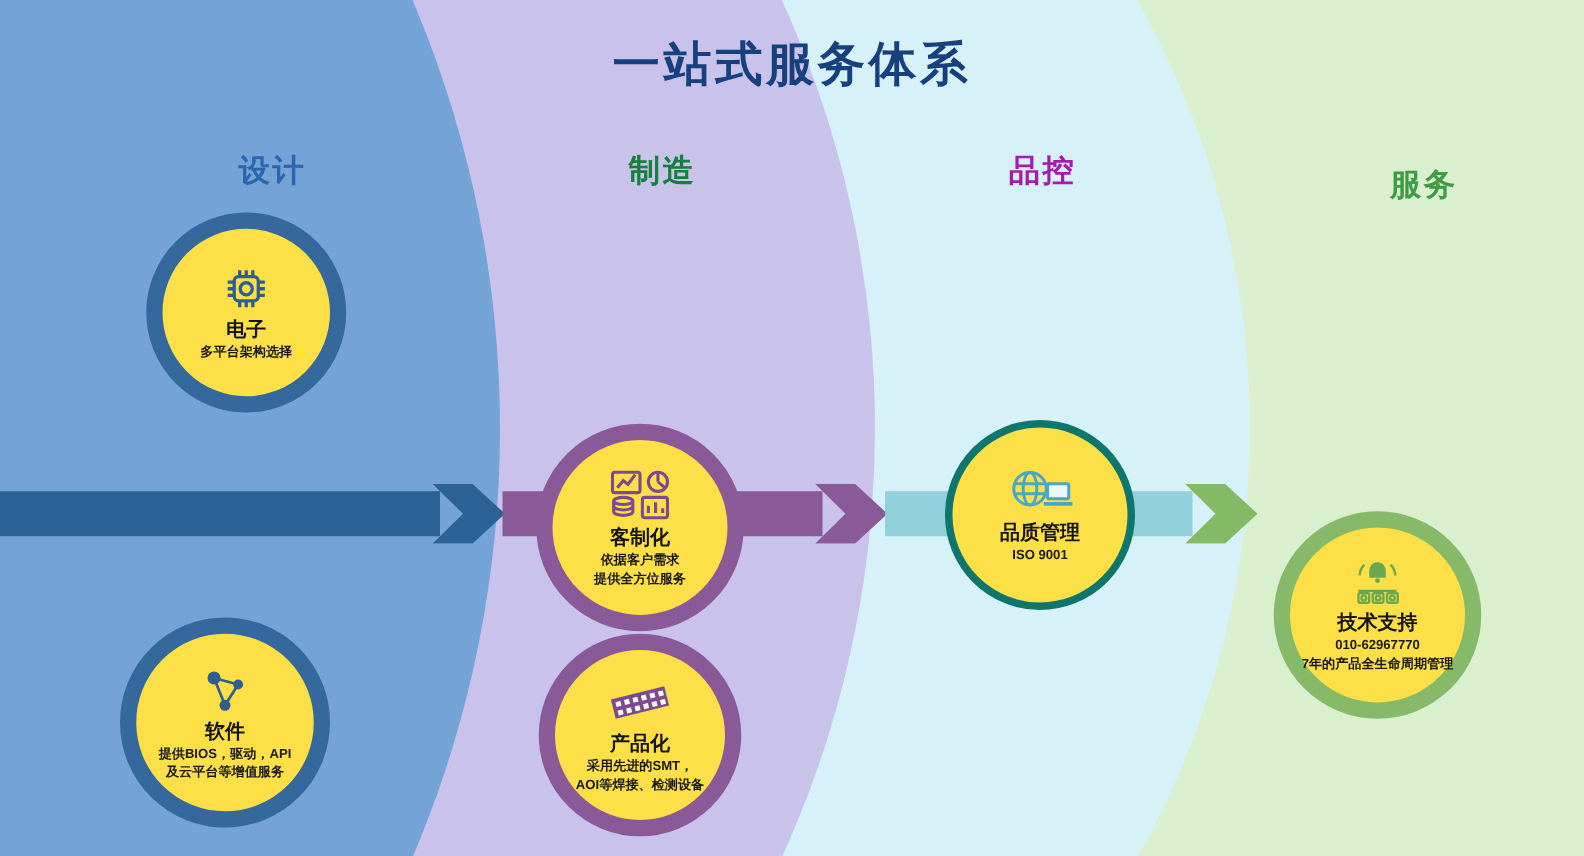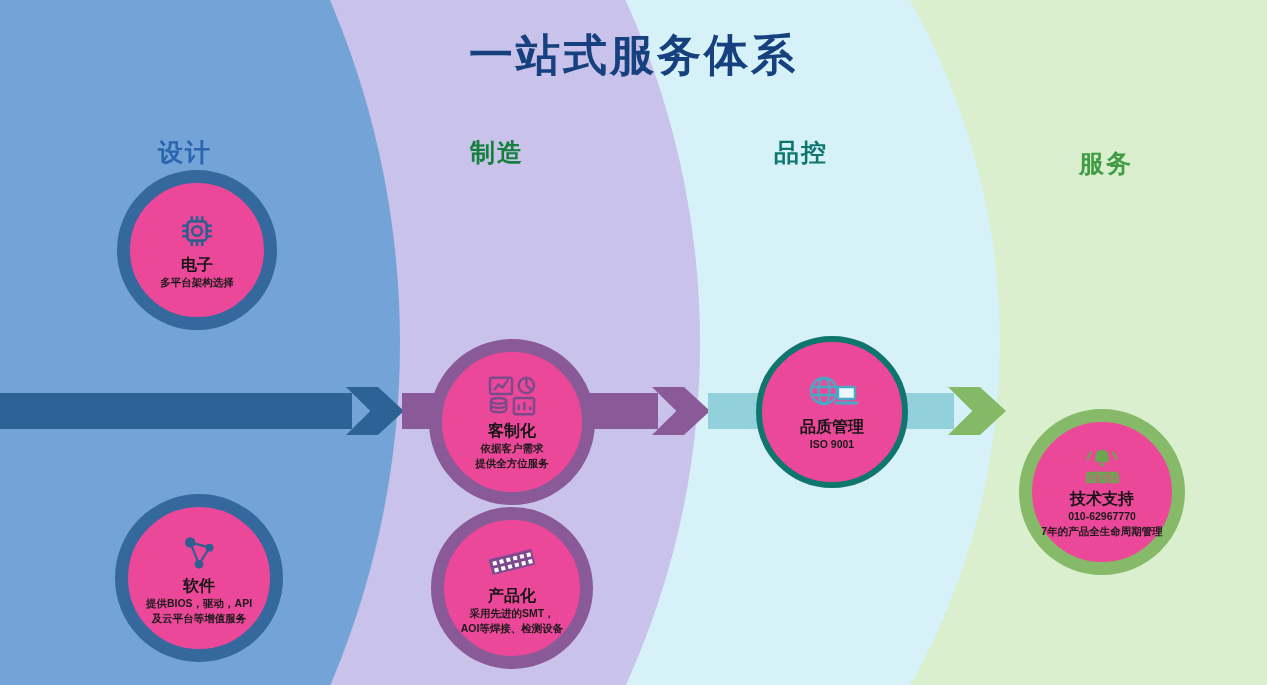--- a/index.html
+++ b/index.html
@@ -9,43 +9,43 @@
     font-family:"Liberation Sans","DejaVu Sans",sans-serif;
   }
   
   .band{position:absolute;border-radius:50%;}
   .band-qc{left:-394px;top:-354px;width:1394px;height:1394px;background:#d6f2f8;}
   .band-make{left:-952px;top:-483px;width:1652px;height:1652px;background:#c9c2ea;}
   .band-design{left:-1350px;top:-532px;width:1750px;height:1750px;background:#74a3d8;}
 
   .main-title{
     position:absolute;left:0;right:0;top:26px;z-index:2;
-    text-align:center;font-size:44px;font-weight:bold;color:#16407e;letter-spacing:3px;
+    text-align:center;font-size:38px;font-weight:bold;color:#16407e;letter-spacing:3px;
   }
-  .hdr{position:absolute;top:136px;width:120px;z-index:2;text-align:center;
+  .hdr{position:absolute;top:120px;width:120px;z-index:2;text-align:right;
        font-size:25px;font-weight:bold;letter-spacing:2px;}
   .hdr-design{left:125px;color:#2a66ad;}
   .hdr-make{left:437px;color:#15803d;}
-  .hdr-qc{left:741px;color:#0f766e;}
+  .hdr-qc{left:741px;color:#a21caf;}
   .hdr-svc{left:1046px;color:#3f9c45;margin-top:11px;}
 
   
   .bar{position:absolute;top:393px;height:36px;z-index:1;}
   .chev{position:absolute;top:387px;height:48px;width:58px;z-index:1;
         clip-path:polygon(0 0,55% 0,100% 50%,55% 100%,0 100%,42% 50%);}
   .bar-design{left:0;width:352px;background:#2c6397;}
   .chev-design{left:346px;background:#2c6397;}
   .bar-make{left:402px;width:256px;background:#8a5a98;}
   .chev-make{left:652px;background:#8a5a98;}
   .bar-qc{left:708px;width:246px;background:#92d0dc;}
   .chev-svc{left:948px;background:#84b965;}
 
   
   .node{
-    position:absolute;z-index:3;background:#ec4899;border-radius:50%;
+    position:absolute;z-index:3;background:#fde047;border-radius:50%;
     display:flex;flex-direction:column;align-items:center;justify-content:center;
     text-align:center;box-sizing:border-box;padding:6px;
   }
   .n-design{border:13px solid #35689c;}
   .n-make{border:13px solid #8a5a98;}
   .n-qc{border:6px solid #0f766e;}
   .n-svc{border:13px solid #86ba68;}
   .node .icon{line-height:0;margin-bottom:3px;}
   .node .ttl{font-weight:bold;font-size:16px;color:#151515;line-height:1.25;}
   .node .ln{font-weight:bold;font-size:10.5px;color:#1a1a1a;line-height:1.4;}
@@ -80,21 +80,21 @@
             <circle cx="24" cy="24" r="5.5"></circle>
         <path d="M18 13V7M24 13V7M30 13V7M18 35v6M24 35v6M30 35v6M13 18H7M13 24H7M13 30H7M35 18h6M35 24h6M35 30h6"></path>
       </g>
         </svg>
     </span>
     <div class="ttl">电子</div>
     <div class="ln">多平台架构选择</div>
   </div>
 
 
-  <div class="node n-design" style="left:115px;top:494px;width:168px;height:168px">
+  <div class="node n-design" style="left:96px;top:494px;width:168px;height:168px">
     <span class="icon">
       <svg width="44" height="42" viewBox="0 0 48 48">
           <g stroke="#2f5f91" stroke-width="2.5" fill="none">
         <path d="M14 13L36 19M14 13L24 38M36 19L24 38"></path>
           </g>
         <g fill="#2f5f91">
             <circle cx="14" cy="13" r="6"></circle>
             <circle cx="36" cy="19" r="4.5"></circle>
             <circle cx="24" cy="38" r="5"></circle>
           </g>

